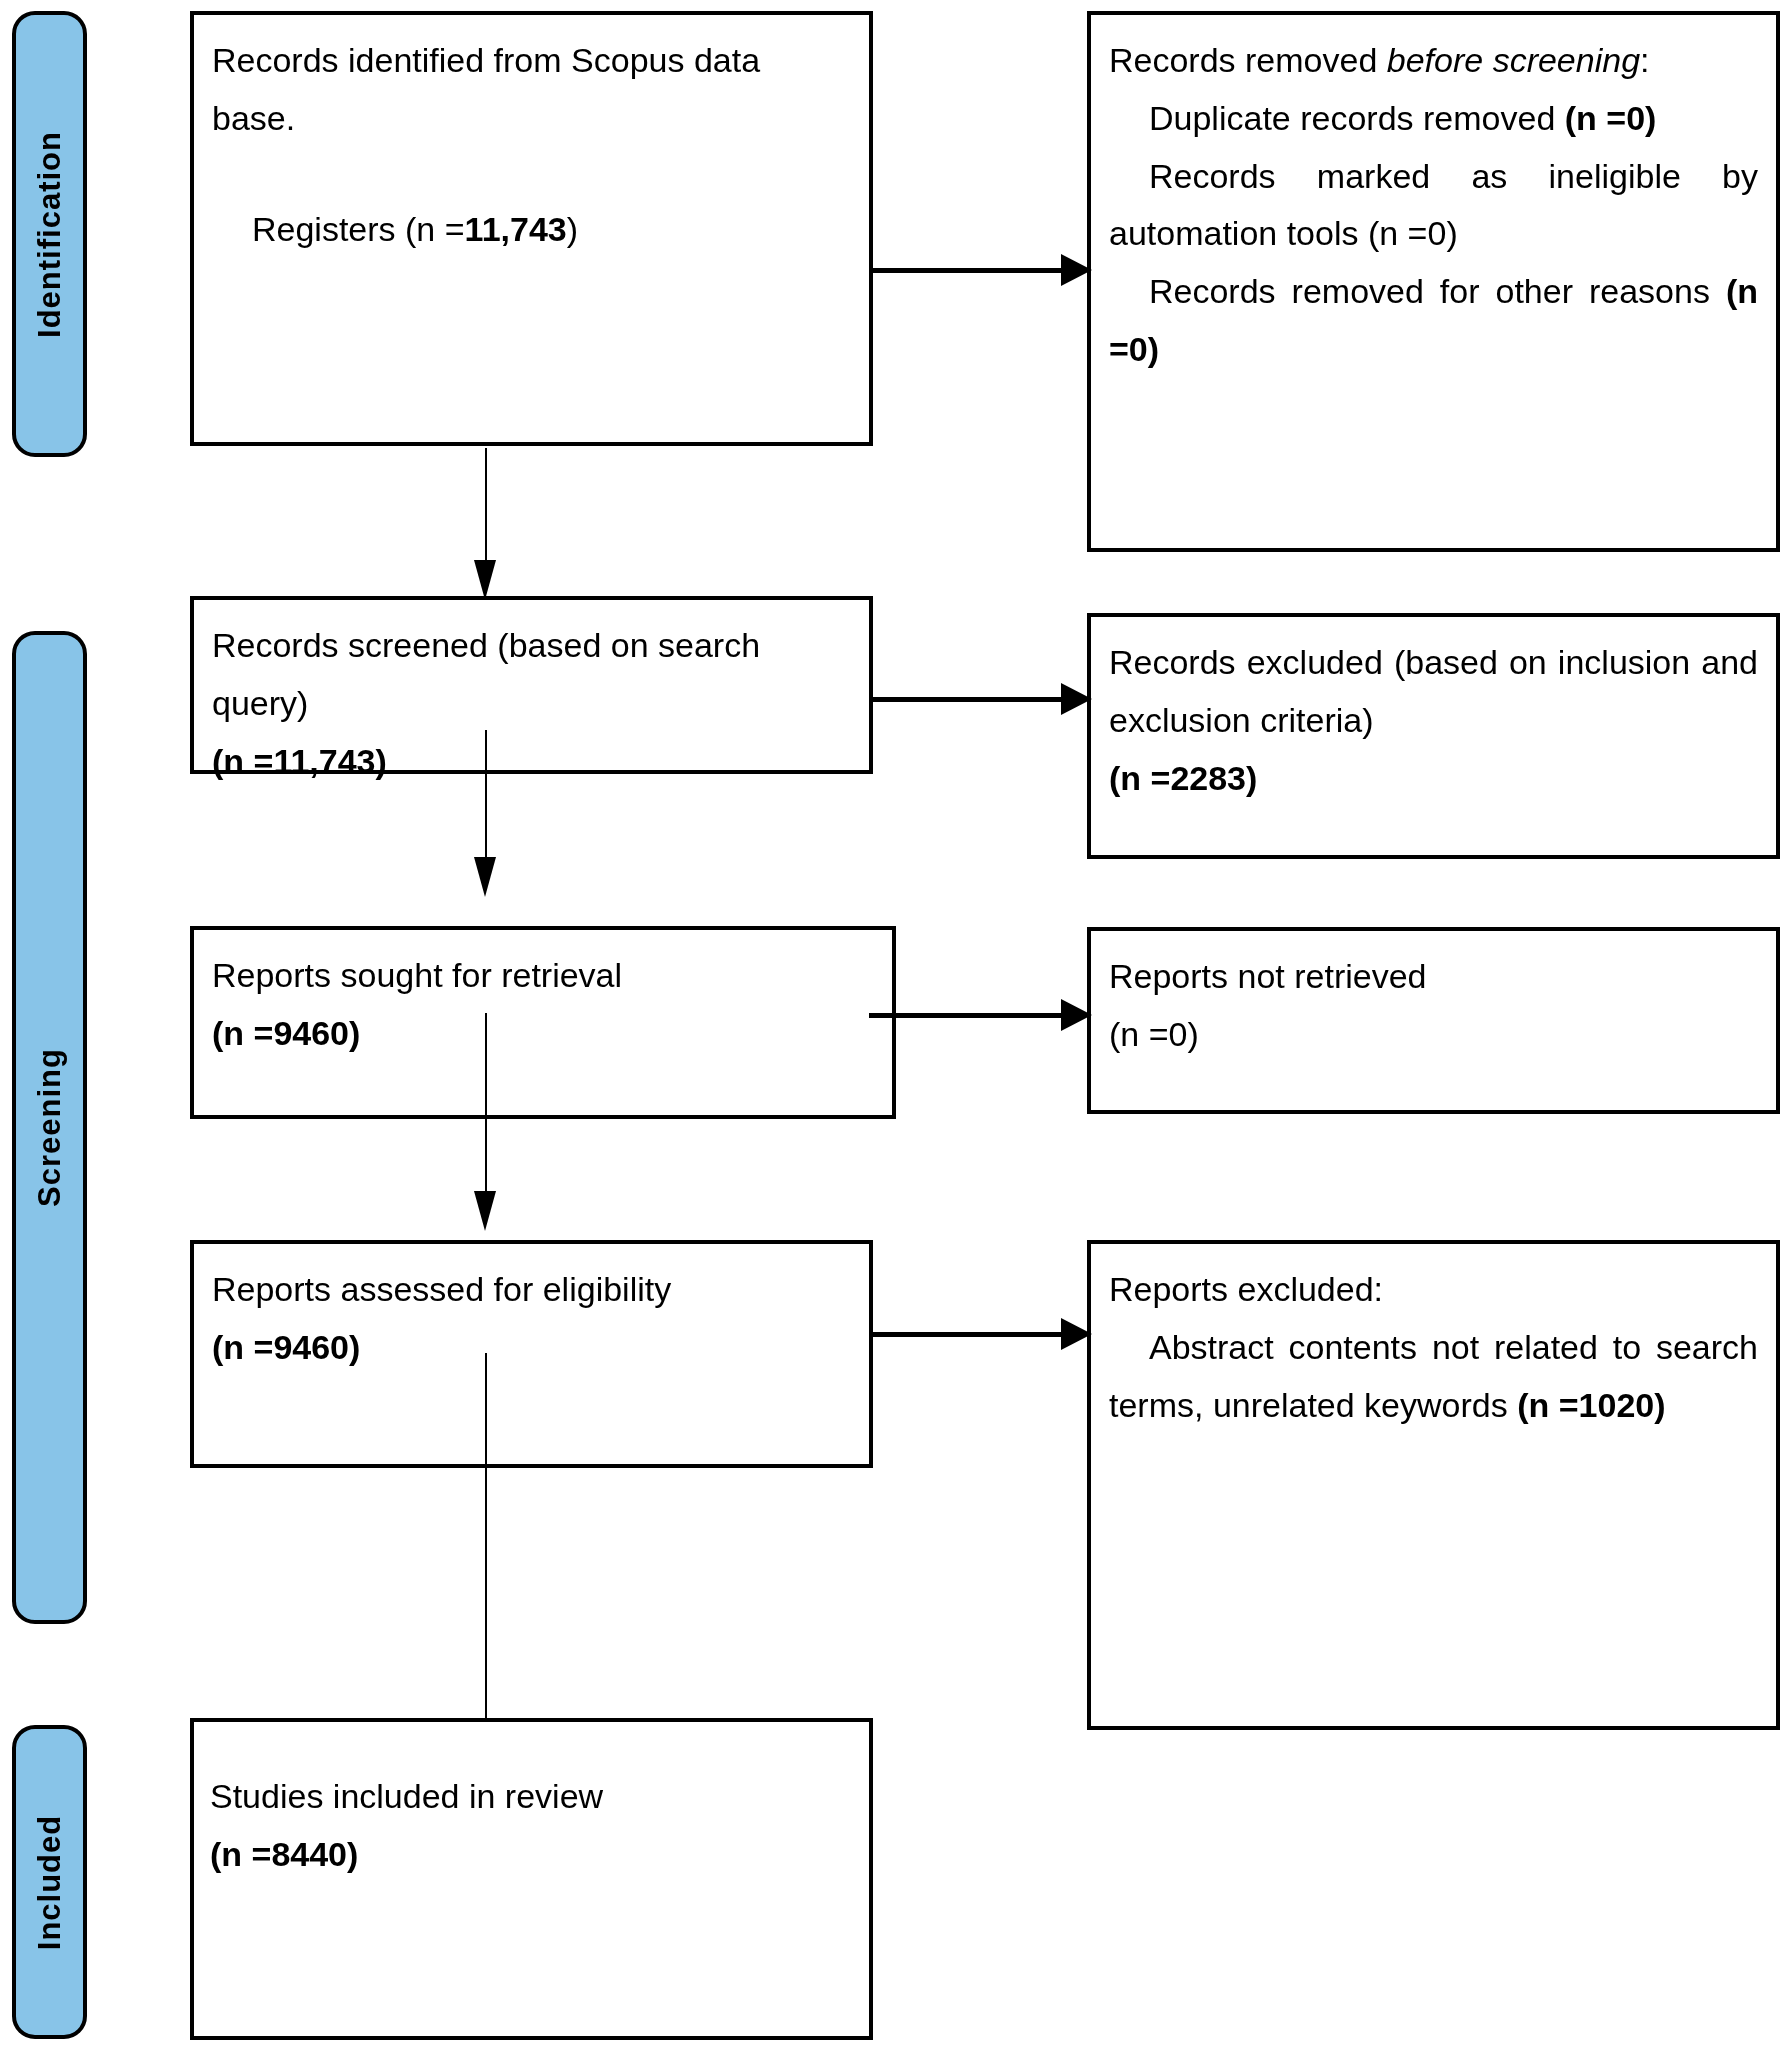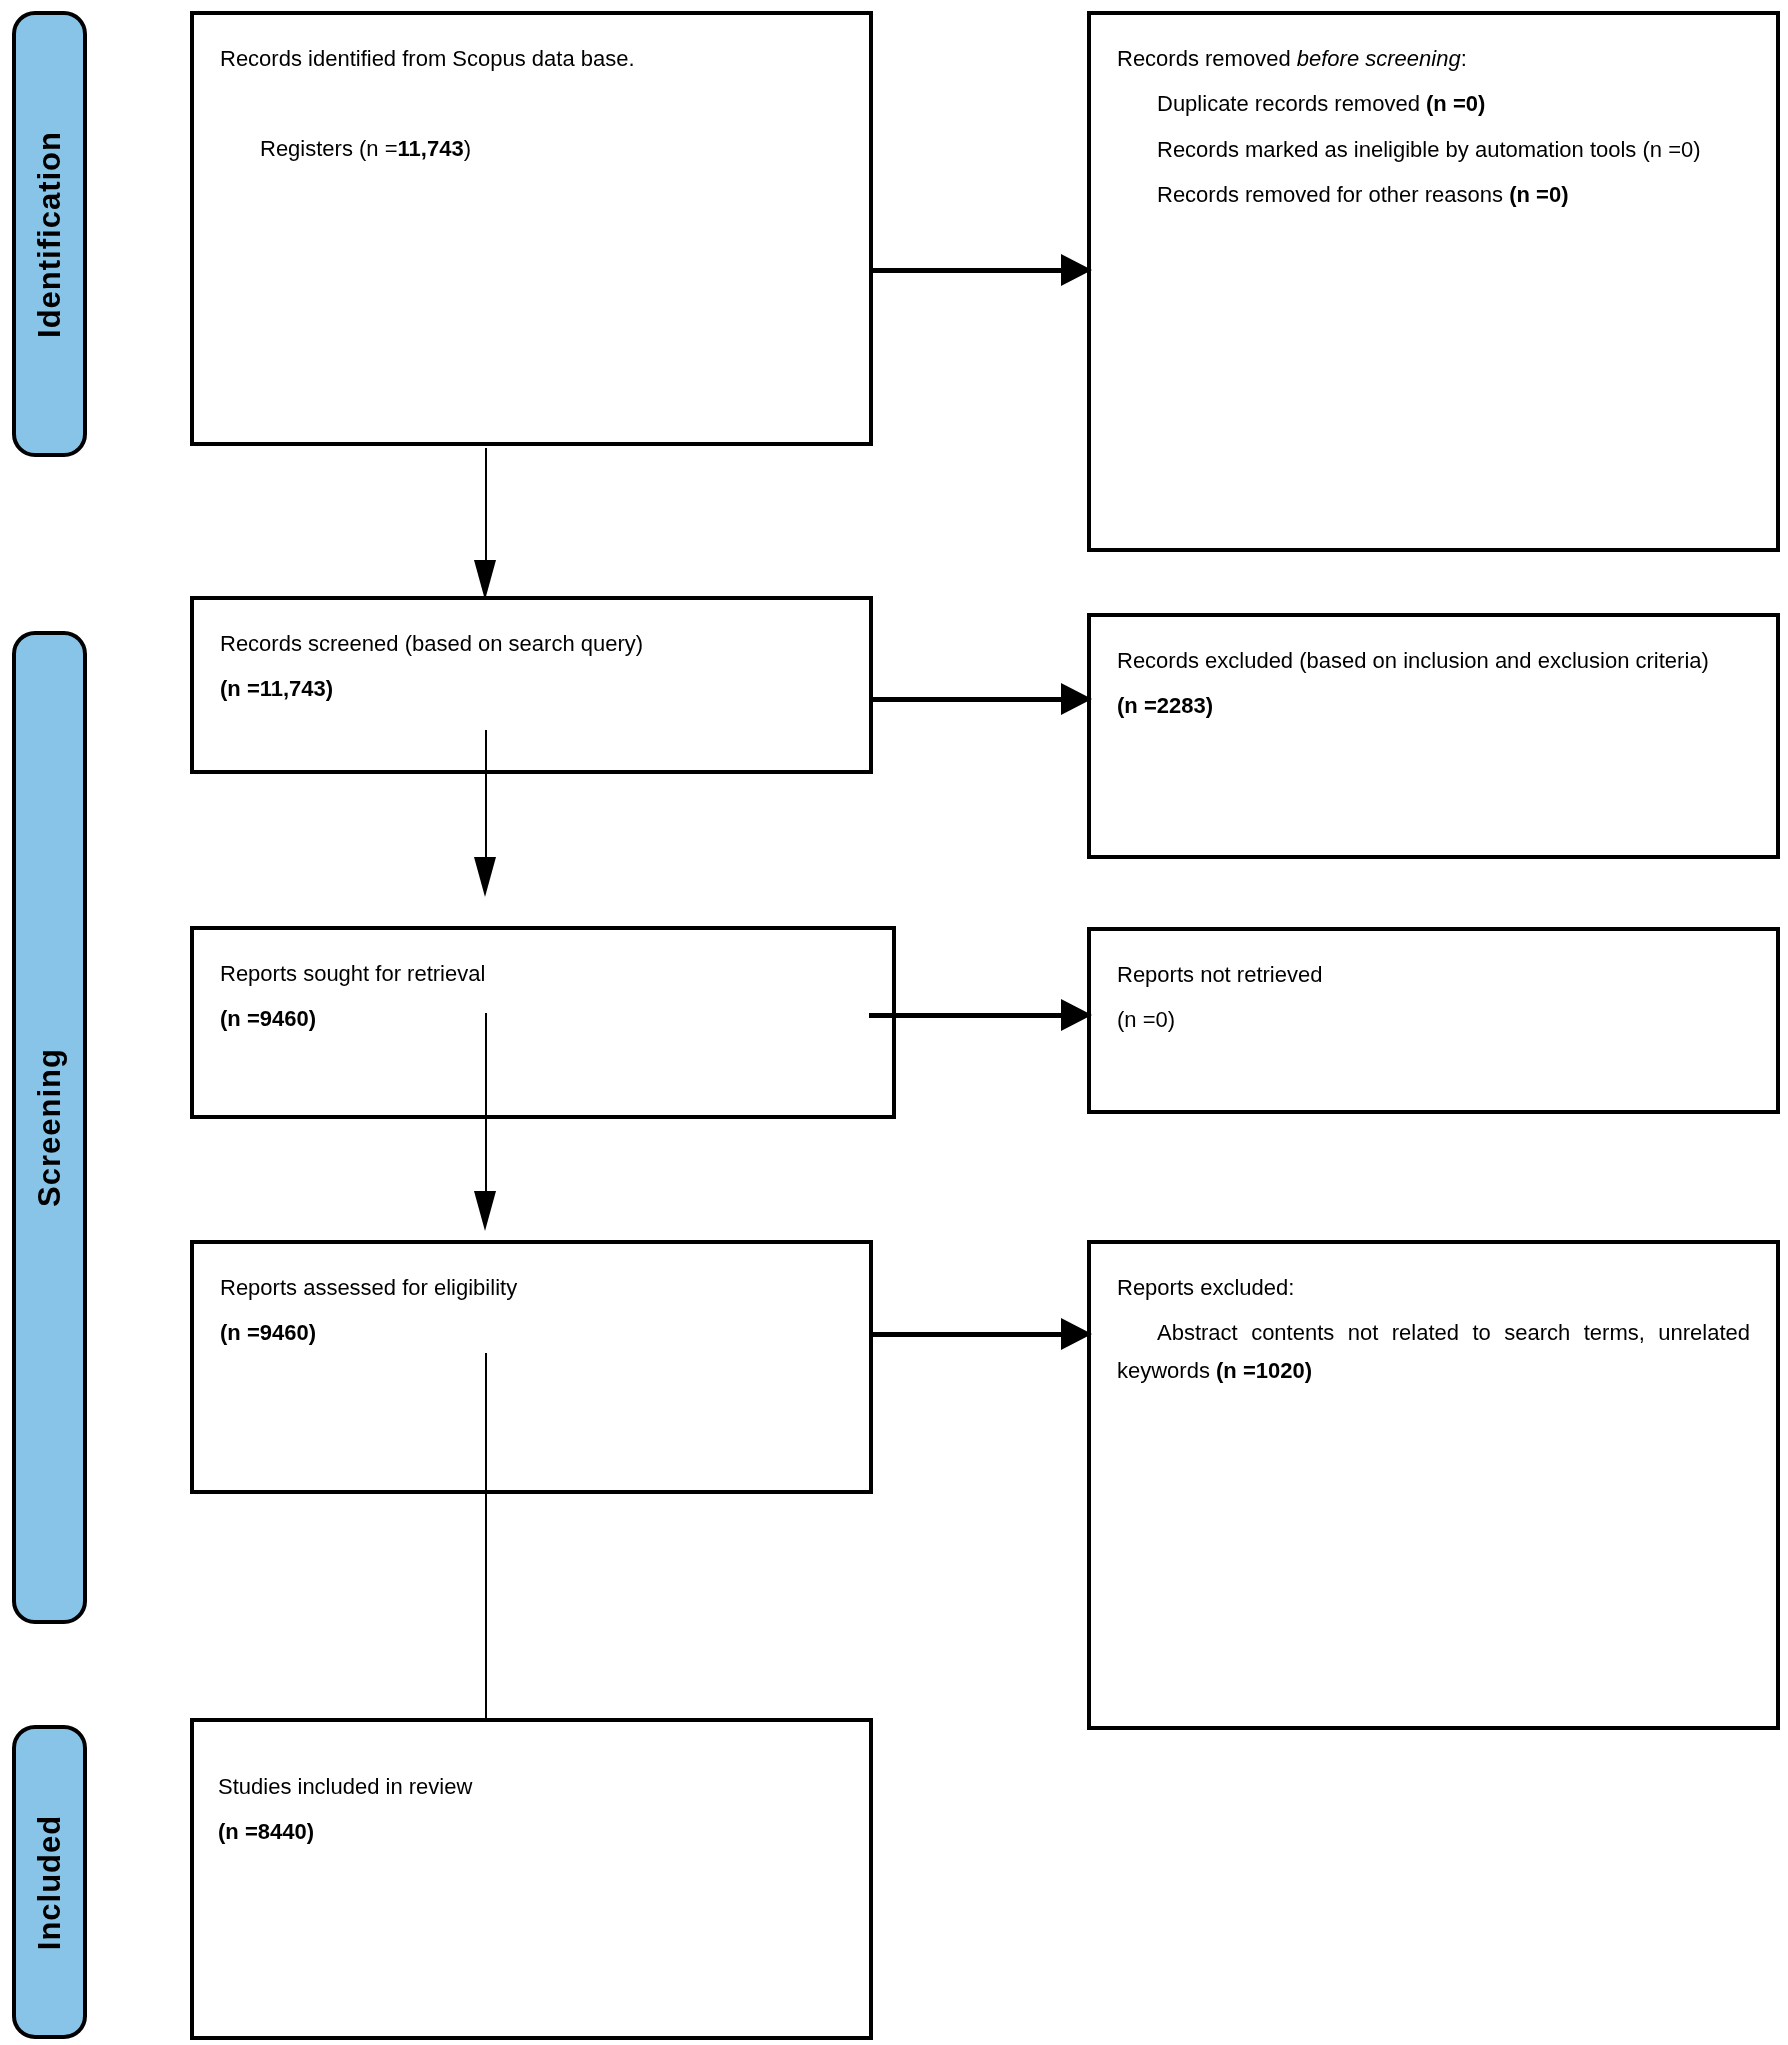--- a/index.html
+++ b/index.html
@@ -39,22 +39,22 @@
 
   
   .flow-box {
     position: absolute;
     background: #ffffff;
     border: 4px solid #000000;
     box-sizing: border-box;
     padding: 17px 18px;
   }
   .flow-box p {
-    margin: 8px;
-    font-size: 22px;
+    margin: 0;
+    font-size: 34px;
     line-height: 1.70;
     color: #000000;
     text-align: justify;
     text-justify: inter-word;
   }
   .flow-box p.nojust { text-align: left; }
   .flow-box p.indent { text-indent: 40px; }
   .flow-box b { font-weight: bold; }
   .flow-box i { font-style: italic; text-align: right; }
 
@@ -173,21 +173,21 @@
   <div class="h-arrow" style="left:869px; top:993px; width:223px; height:44px;">
     <div class="shaft" style="width:194px;"></div>
     <div class="head"></div>
   </div>
 
   <div class="v-arrow" style="left:474px; top:1013px; width:23px; height:218px;">
     <div class="shaft" style="height:180px;"></div>
     <div class="head"></div>
   </div>
 
-  <div class="flow-box" style="left:190px; top:1240px; width:683px; height:254px;">
+  <div class="flow-box" style="left:190px; top:1240px; width:683px; height:228px;">
     <p class="nojust">Reports assessed for eligibility</p>
     <p class="nojust"><b>(n =9460)</b></p>
   </div>
 
   <div class="flow-box" style="left:1087px; top:1240px; width:693px; height:490px;">
     <p class="nojust">Reports excluded:</p>
     <p class="indent"><span>Abstract contents not related to search terms, unrelated keywords </span><b>(n =1020)</b></p>
   </div>
 
   <div class="h-arrow" style="left:869px; top:1312px; width:223px; height:44px;">

